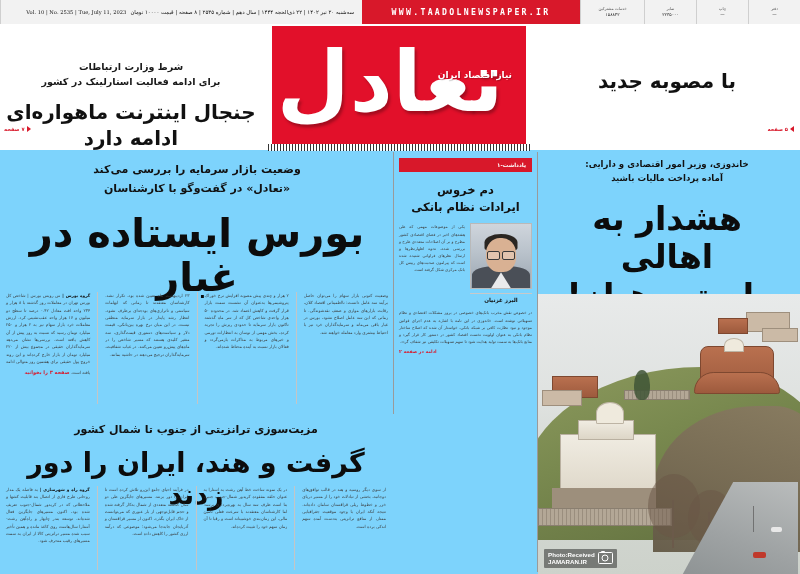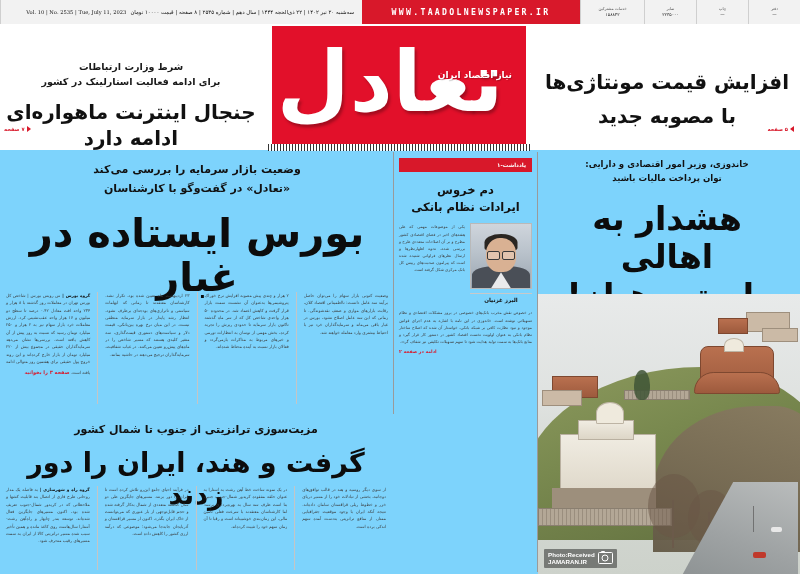--- a/index.html
+++ b/index.html
@@ -260,21 +260,20 @@
       <div class="kicker">برای ادامه فعالیت استارلینک در کشور</div>
       <div class="bighead">جنجال اینترنت ماهواره‌ای</div>
       <div class="bighead" style="margin-top:0">ادامه دارد</div>
     </div>
     <div class="pagelink" style="left:4px;top:102px;">
       <span class="arrow-l"></span>
       <span>۷ صفحه</span>
     </div>
 
     <div class="head-col head-right">
-      <div class="bighead">افزایش قیمت مونتاژی‌ها</div>
       <div class="bighead" style="margin-top:8px">با مصوبه جدید</div>
     </div>
     <div class="pagelink" style="right:6px;top:102px;">
       <span class="arrow-r"></span>
       <span>۵ صفحه</span>
     </div>
   </div>
 
   <div class="hr-main"></div>
   <div class="rule vr-a"></div>
@@ -331,21 +330,21 @@
     </div>
 
     <div class="note-tail">
       <span>در خصوص نقش مخرب بانک‌های خصوصی در بروز مشکلات اقتصادی و نظام تسهیلاتی نوشته است. خاندوزی در این نامه با اشاره به عدم اجرای قوانین موجود و نبود نظارت کافی بر شبکه بانکی، خواستار آن شده که اصلاح ساختار نظام بانکی به عنوان اولویت نخست اقتصاد کشور در دستور کار قرار گیرد و منابع بانک‌ها به سمت تولید هدایت شود تا سهم تسهیلات تکلیفی نیز شفاف گردد.</span>
       <span class="note-cont">ادامه در صفحه ۲</span>
     </div>
   </div>
 
   <div class="rlead">
     <div class="rlead-kicker">خاندوزی، وزیر امور اقتصادی و دارایی:</div>
-    <div class="rlead-kicker">توان پرداخت مالیات باشید</div>
+    <div class="rlead-kicker">آماده پرداخت مالیات باشید</div>
     <div class="rlead-head">هشدار به اهالی</div>
     <div class="rlead-head" style="margin-top:0">باستی هیلز!</div>
   </div>
 
   <div class="photo-main">
     <div class="ph-sky"></div>
     <div class="ph-hill"></div>
     <div class="ph-hill2"></div>
 
     <div class="bldg" style="right:10px;top:18px;width:44px;height:20px;"></div>

